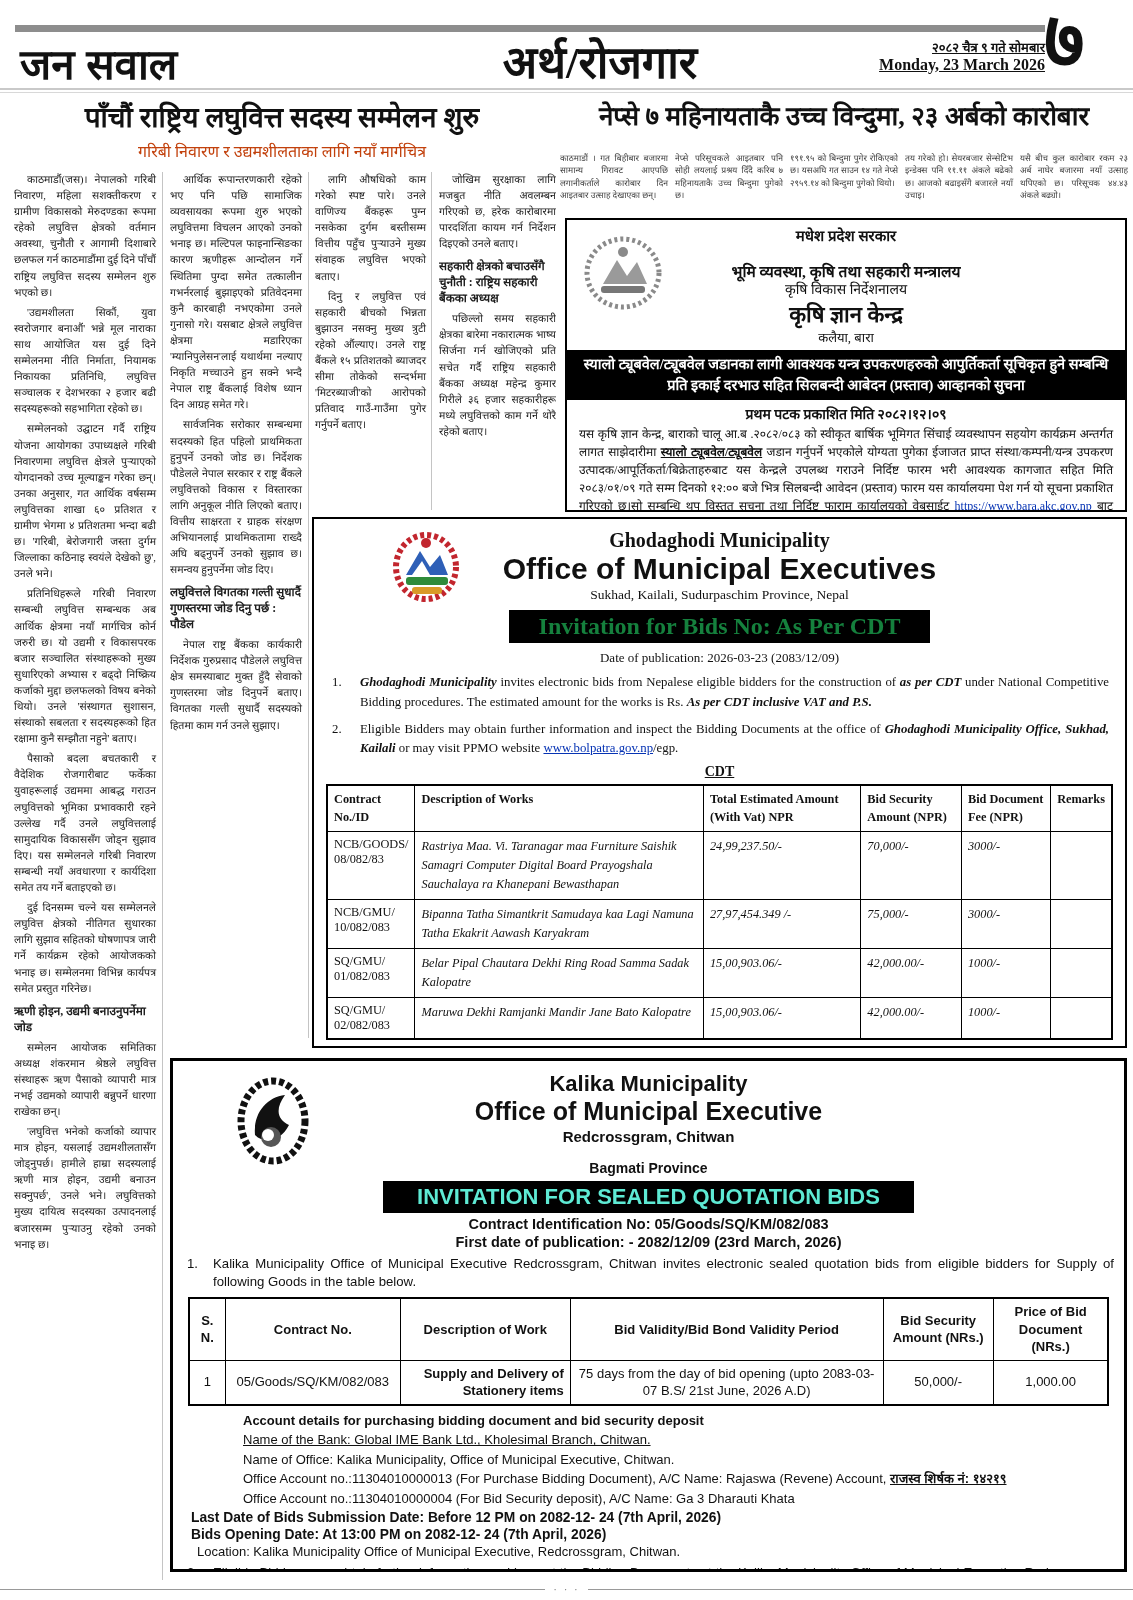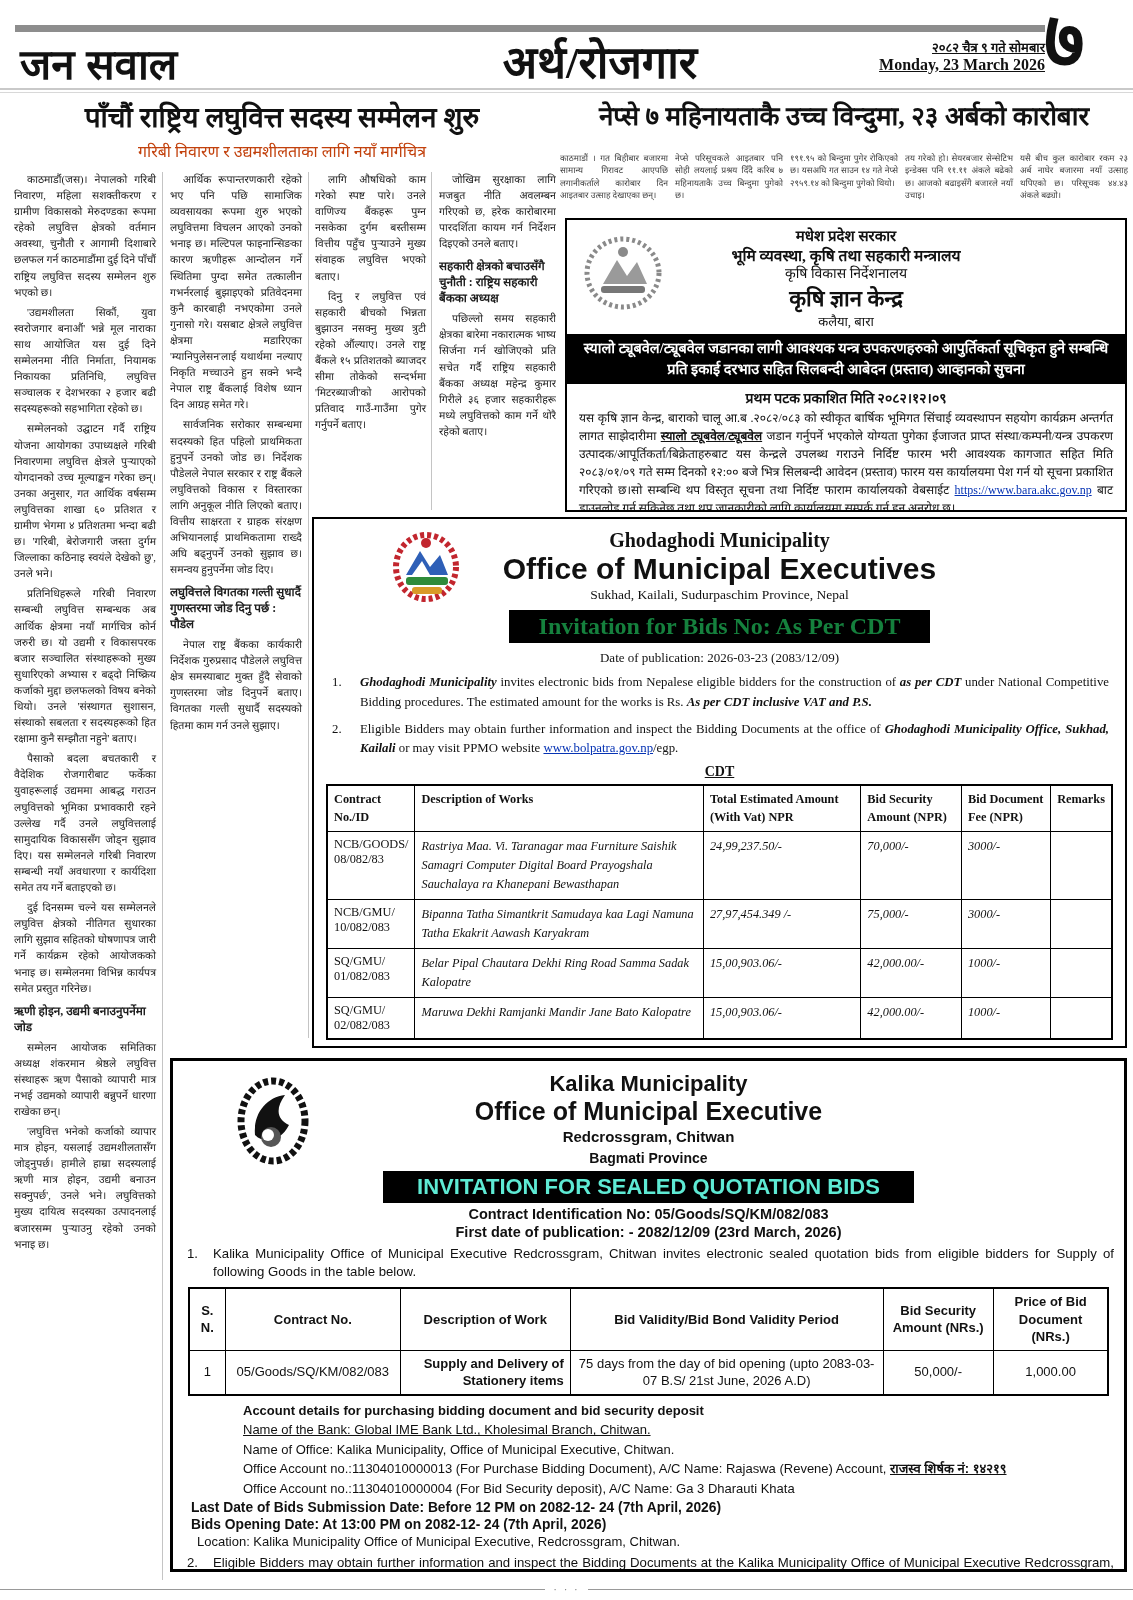--- a/index.html
+++ b/index.html
@@ -31,21 +31,21 @@
   .ncol h4 { font-size:11.8px; line-height:1.35; margin:7px 0 4px; text-align:left; }
   .col1 { left:14px;  top:172px; width:149px; height:1408px; padding-right:6px; border-right:1px solid #c4c4c4; }
   .col2 { left:170px; top:172px; width:139px; height:866px;  padding-right:6px; border-right:1px solid #c4c4c4; }
   .col3 { left:315px; top:172px; width:117px; height:338px;  padding-right:5px; border-right:1px solid #c4c4c4; }
   .col4 { left:439px; top:172px; width:117px; height:338px; }
 
   
   .madhesh { left:565px; top:218px; width:562px; height:294px; border:2px solid #000; background:#fff; overflow:hidden; }
   .madhesh .hd { text-align:center; padding-top:7px; line-height:1.25; }
   .madhesh .l1 { font-size:15px; font-weight:bold; }
-  .madhesh .l2 { font-size:15.5px; font-weight:bold; }
+  .madhesh .l2 { font-size:15.5px; font-weight:bold;margin-top:16px; }
   .madhesh .l3 { font-size:14px; }
   .madhesh .l4 { font-size:22px; font-weight:bold; margin:2px 0; }
   .madhesh .l5 { font-size:13px; }
   .madhesh .bar { background:#000; color:#fff; font-weight:bold; font-size:14.5px; line-height:1.45; text-align:center; padding:4px 10px; margin-top:4px; }
   .madhesh .pub { text-align:center; font-weight:bold; font-size:14px; margin-top:4px; }
   .madhesh .body { font-size:12px; line-height:1.5; text-align:justify; padding:2px 12px 4px; }
   .madhesh-logo { left:16px; top:12px; }
   a.blue { color:#0633b4; text-decoration:underline; }
 
   
@@ -68,21 +68,21 @@
   .ghoda .sig { text-align:right; font-weight:bold; font-size:13.5px; margin-top:7px; padding-right:4px; }
   .ghoda-logo { left:78px; top:12px; }
 
   
   .kalika { left:170px; top:1058px; width:957px; height:514px; border:3px solid #000; background:#fff; overflow:hidden; padding:4px 10px;
             font-family:"Liberation Sans",sans-serif; }
   .kalika .center { text-align:center; }
   .kalika .muni { font-size:22px; font-weight:bold; margin-top:6px; }
   .kalika .office { font-size:25px; font-weight:bold; }
   .kalika .addr { font-size:15px; font-weight:bold; margin-top:2px; }
-  .kalika .addr2 { font-size:14px; font-weight:bold; margin-top:5px; }
+  .kalika .addr2 { font-size:14px; font-weight:bold; margin-top:15px; }
   .kalika .banner { display:inline-block; background:#000; color:#5eead4; font-size:22px; font-weight:bold; padding:3px 34px; margin-top:5px; }
   .kalika .cid { font-size:14.5px; font-weight:bold; margin-top:3px; }
   .kalika .fpub { font-size:14.5px; font-weight:bold; margin-top:2px; }
   .kalika .item { display:flex; font-size:13.2px; line-height:1.4; margin-top:5px; }
   .kalika .item .no { width:30px; padding-left:4px; flex:none; }
   .kalika .item .tx { flex:1; text-align:justify; }
   .ktable { width:99%; margin:5px auto 0; border-collapse:collapse; border:2px solid #000; }
   .ktable th, .ktable td { border:1px solid #000; padding:4px 6px; font-size:13px; text-align:center; vertical-align:middle; line-height:1.35; }
   .ktable th { font-weight:bold; }
   .ktable td.desc { font-weight:bold; text-align:right; }

